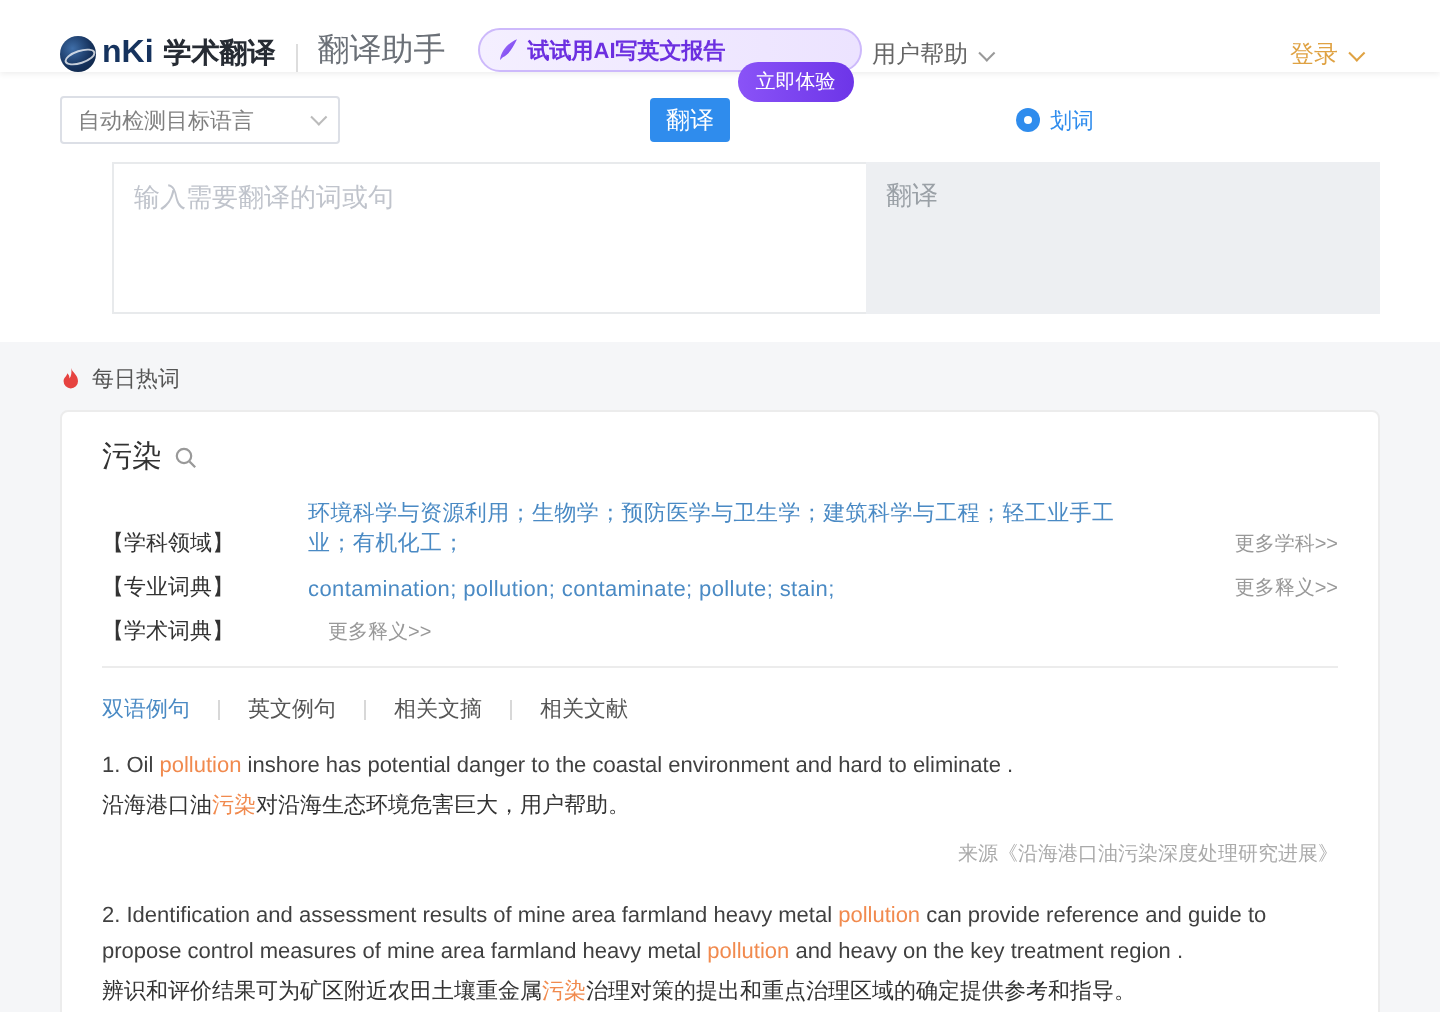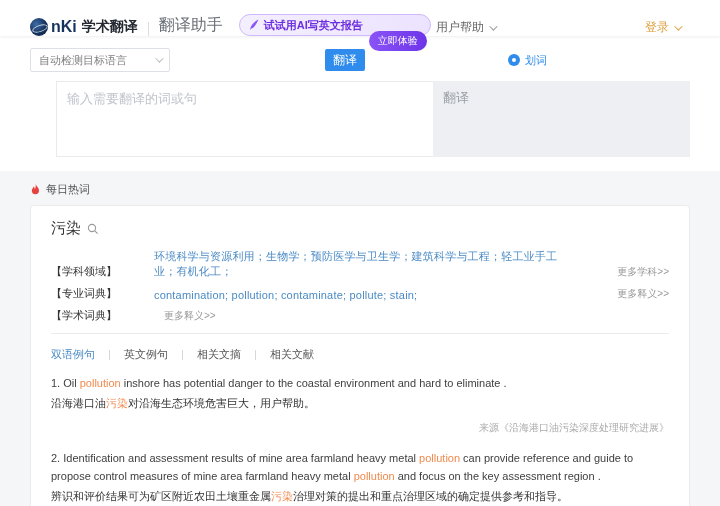--- a/index.html
+++ b/index.html
@@ -186,19 +186,19 @@
       <span class="tab">相关文献</span>
     </div>
 
     <div class="example">
       <div class="ex-en"><span>1. Oil </span><span class="hl">pollution</span><span> inshore has potential danger to the coastal environment and hard to eliminate .</span></div>
       <div class="ex-zh"><span>沿海港口油</span><span class="hl">污染</span><span>对沿海生态环境危害巨大，用户帮助。</span></div>
       <div class="ex-source">来源《沿海港口油污染深度处理研究进展》</div>
     </div>
 
     <div class="example">
-      <div class="ex-en"><span>2. Identification and assessment results of mine area farmland heavy metal </span><span class="hl">pollution</span><span> can provide reference and guide to propose control measures of mine area farmland heavy metal </span><span class="hl">pollution</span><span> and focus on the key assessment region .</span></div>
+      <div class="ex-en"><span>2. Identification and assessment results of mine area farmland heavy metal </span><span class="hl">pollution</span><span> can provide reference and guide to propose control measures of mine area farmland heavy metal </span><span class="hl">pollution</span><span> and heavy on the key treatment region .</span></div>
       <div class="ex-zh"><span>辨识和评价结果可为矿区附近农田土壤重金属</span><span class="hl">污染</span><span>治理对策的提出和重点治理区域的确定提供参考和指导。</span></div>
       <div class="ex-source">来源《基于主成分综合模型的矿区农田重金属污染评价》</div>
     </div>
 
   </div>
 </div>
 
 </body></html>

